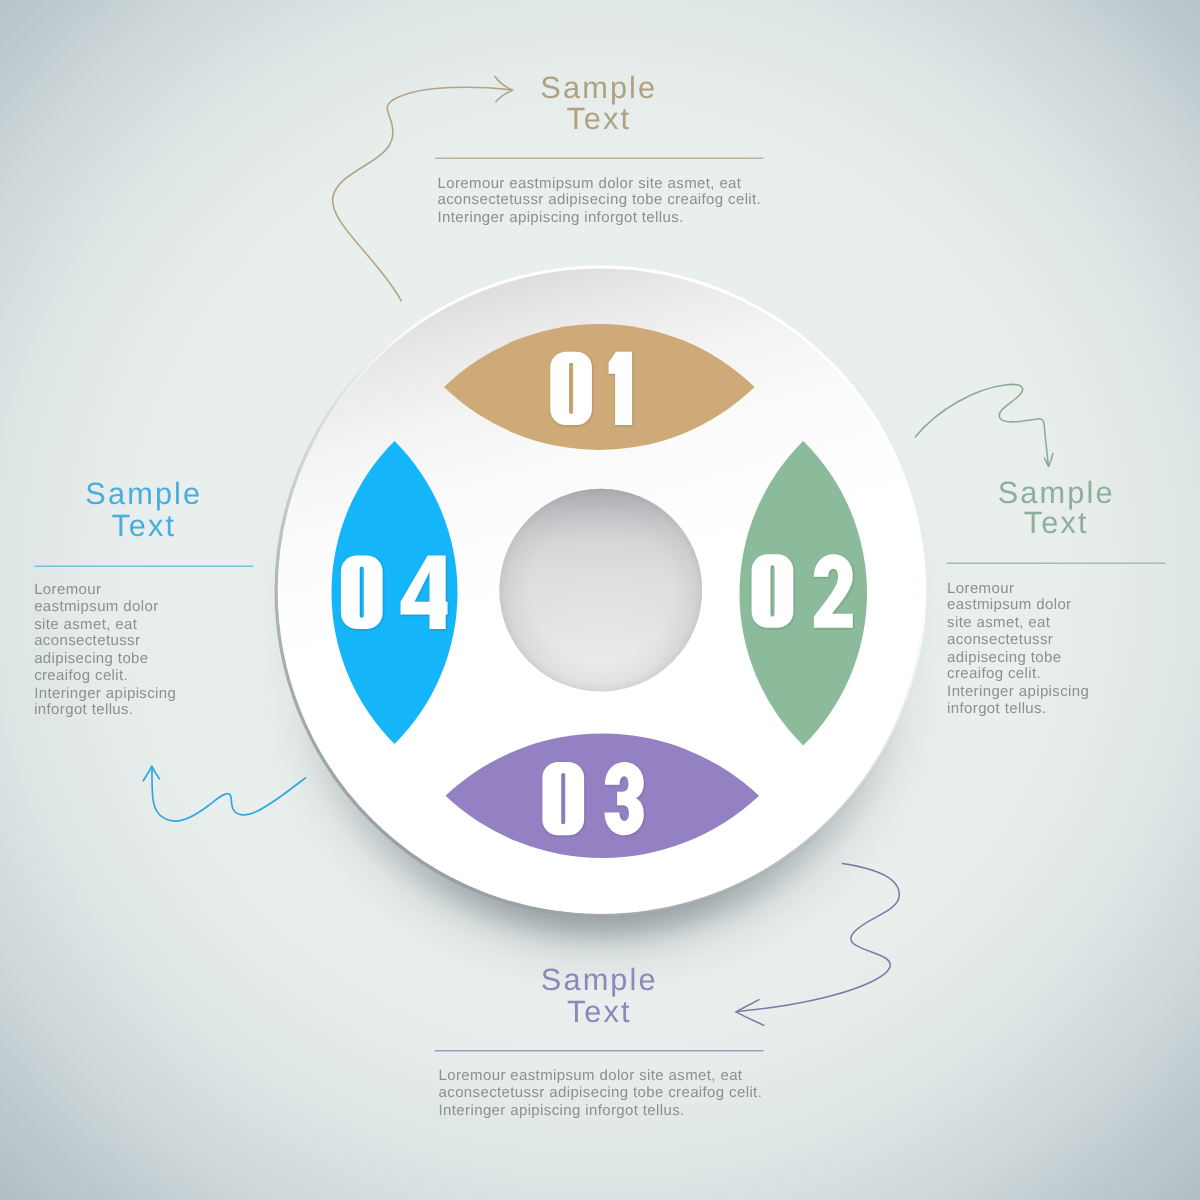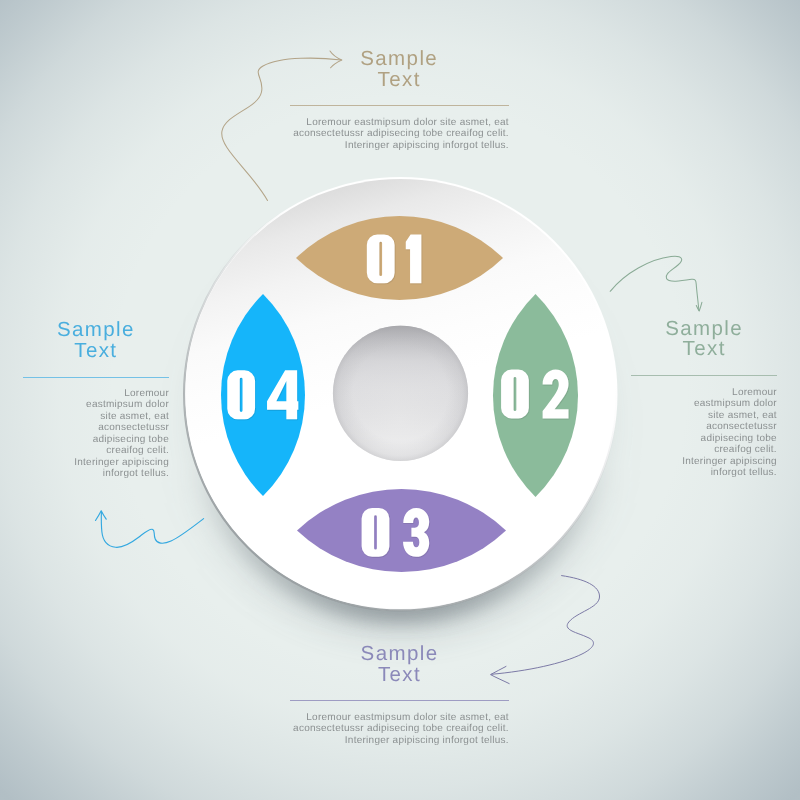--- a/index.html
+++ b/index.html
@@ -29,21 +29,21 @@
 
   
   #wheel{position:absolute;left:183px;top:177px;width:436px;height:436px;}
 
   
   .callout{position:absolute;}
   .ctitle{font-weight:400;font-size:20.5px;line-height:20.8px;
           letter-spacing:1.4px;text-align:center;white-space:nowrap;}
   .crule{height:1px;}
   .cbody{font-size:10px;line-height:11.5px;letter-spacing:0.25px;
-         text-align:right;color:#8b9091;white-space:nowrap;}
+         text-align:left;color:#8b9091;white-space:nowrap;}
 
   
   .c-top{left:289.5px;top:48.8px;width:219.4px;}
   .c-top .crule{margin-top:15.1px;width:219.4px;background:#bfb49c;}
   .c-top .ctitle{color:#b0a182;}
   .c-top .cbody{margin-top:10.2px;margin-left:2.2px;}
 
   
   .c-bottom{left:290.2px;top:643.8px;width:218.7px;}
   .c-bottom .crule{margin-top:15.1px;width:218.7px;background:#9e9cc3;}

